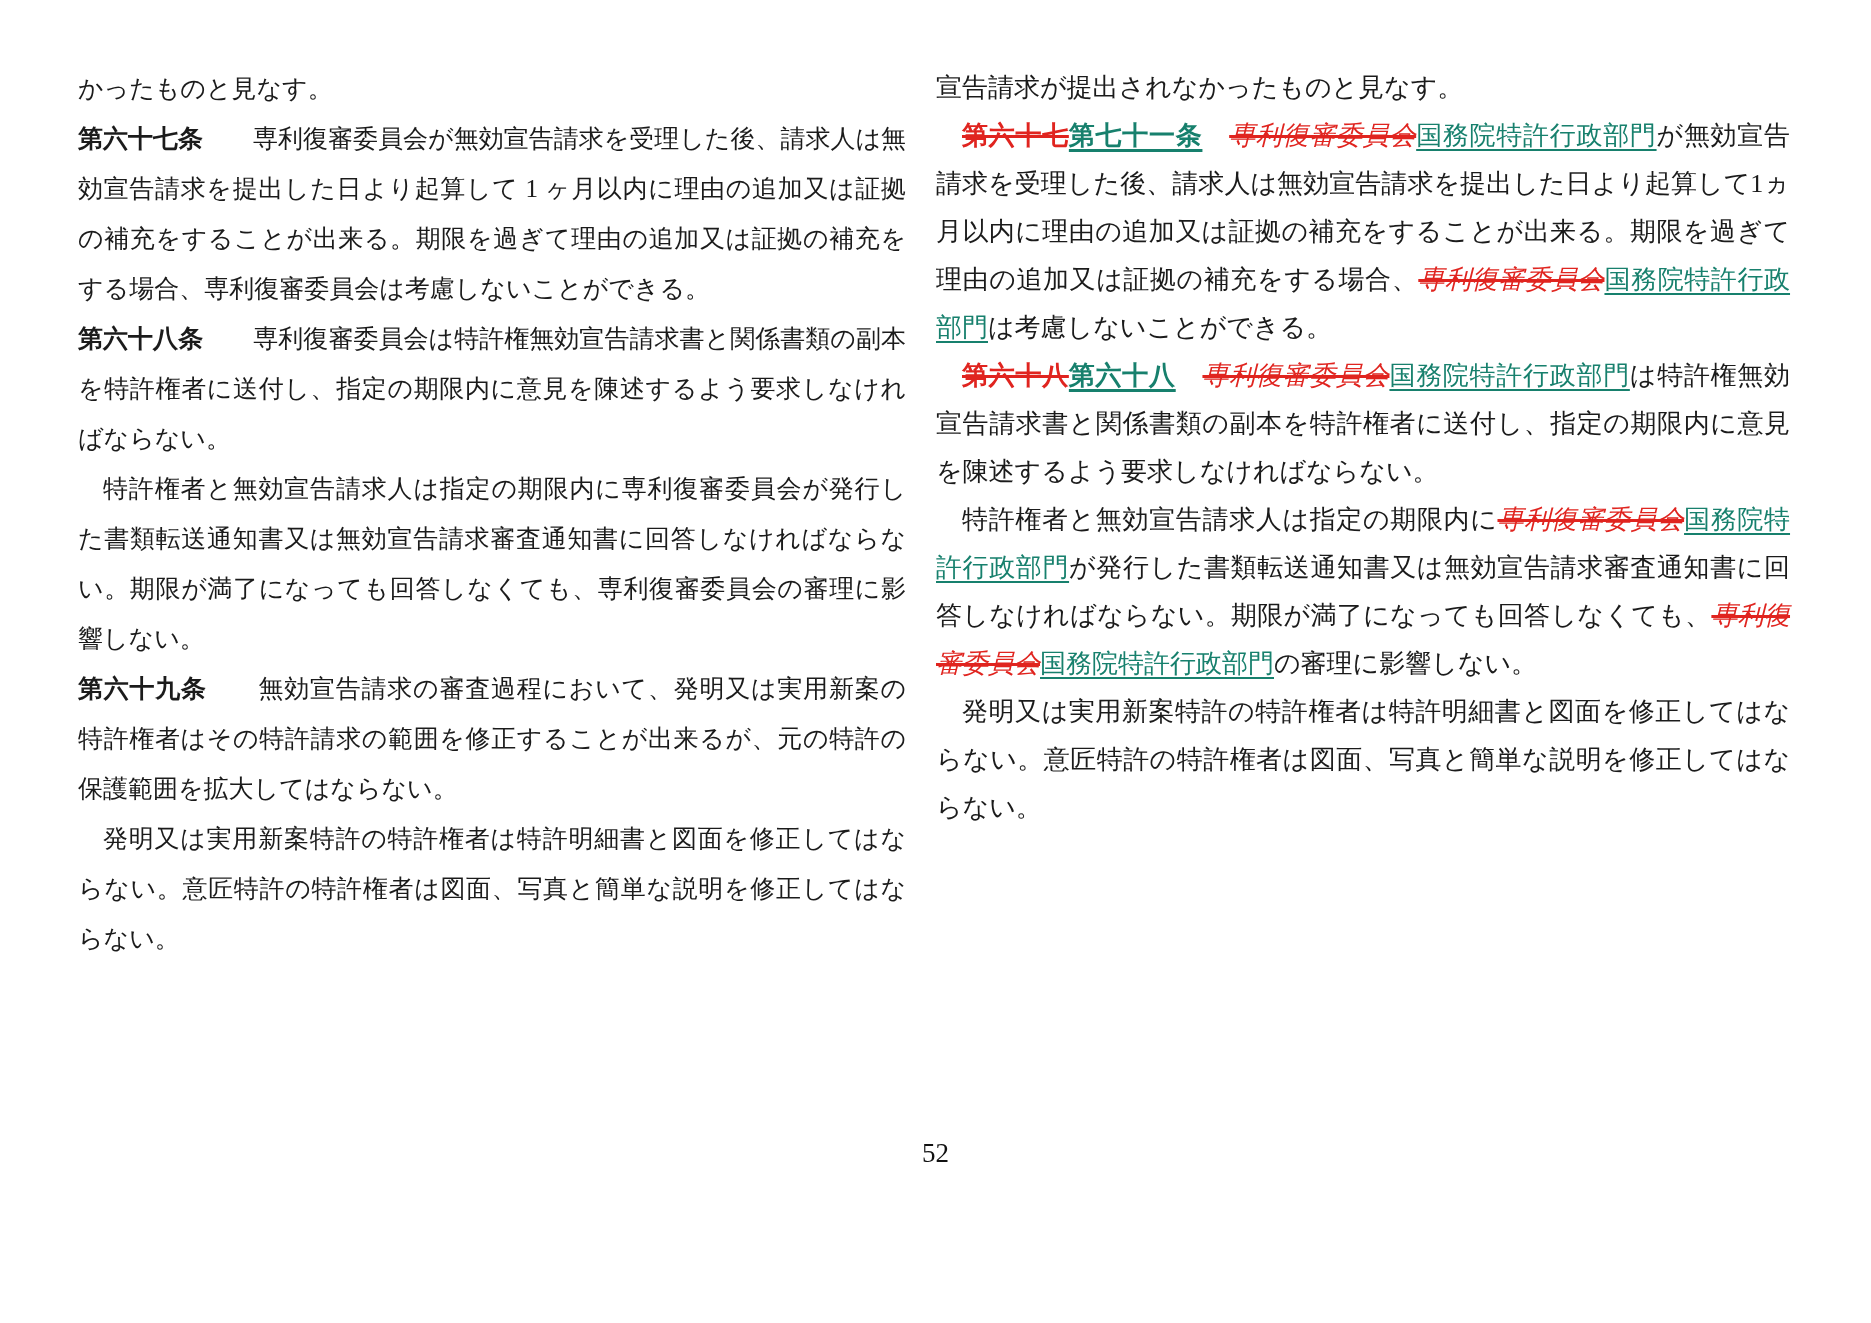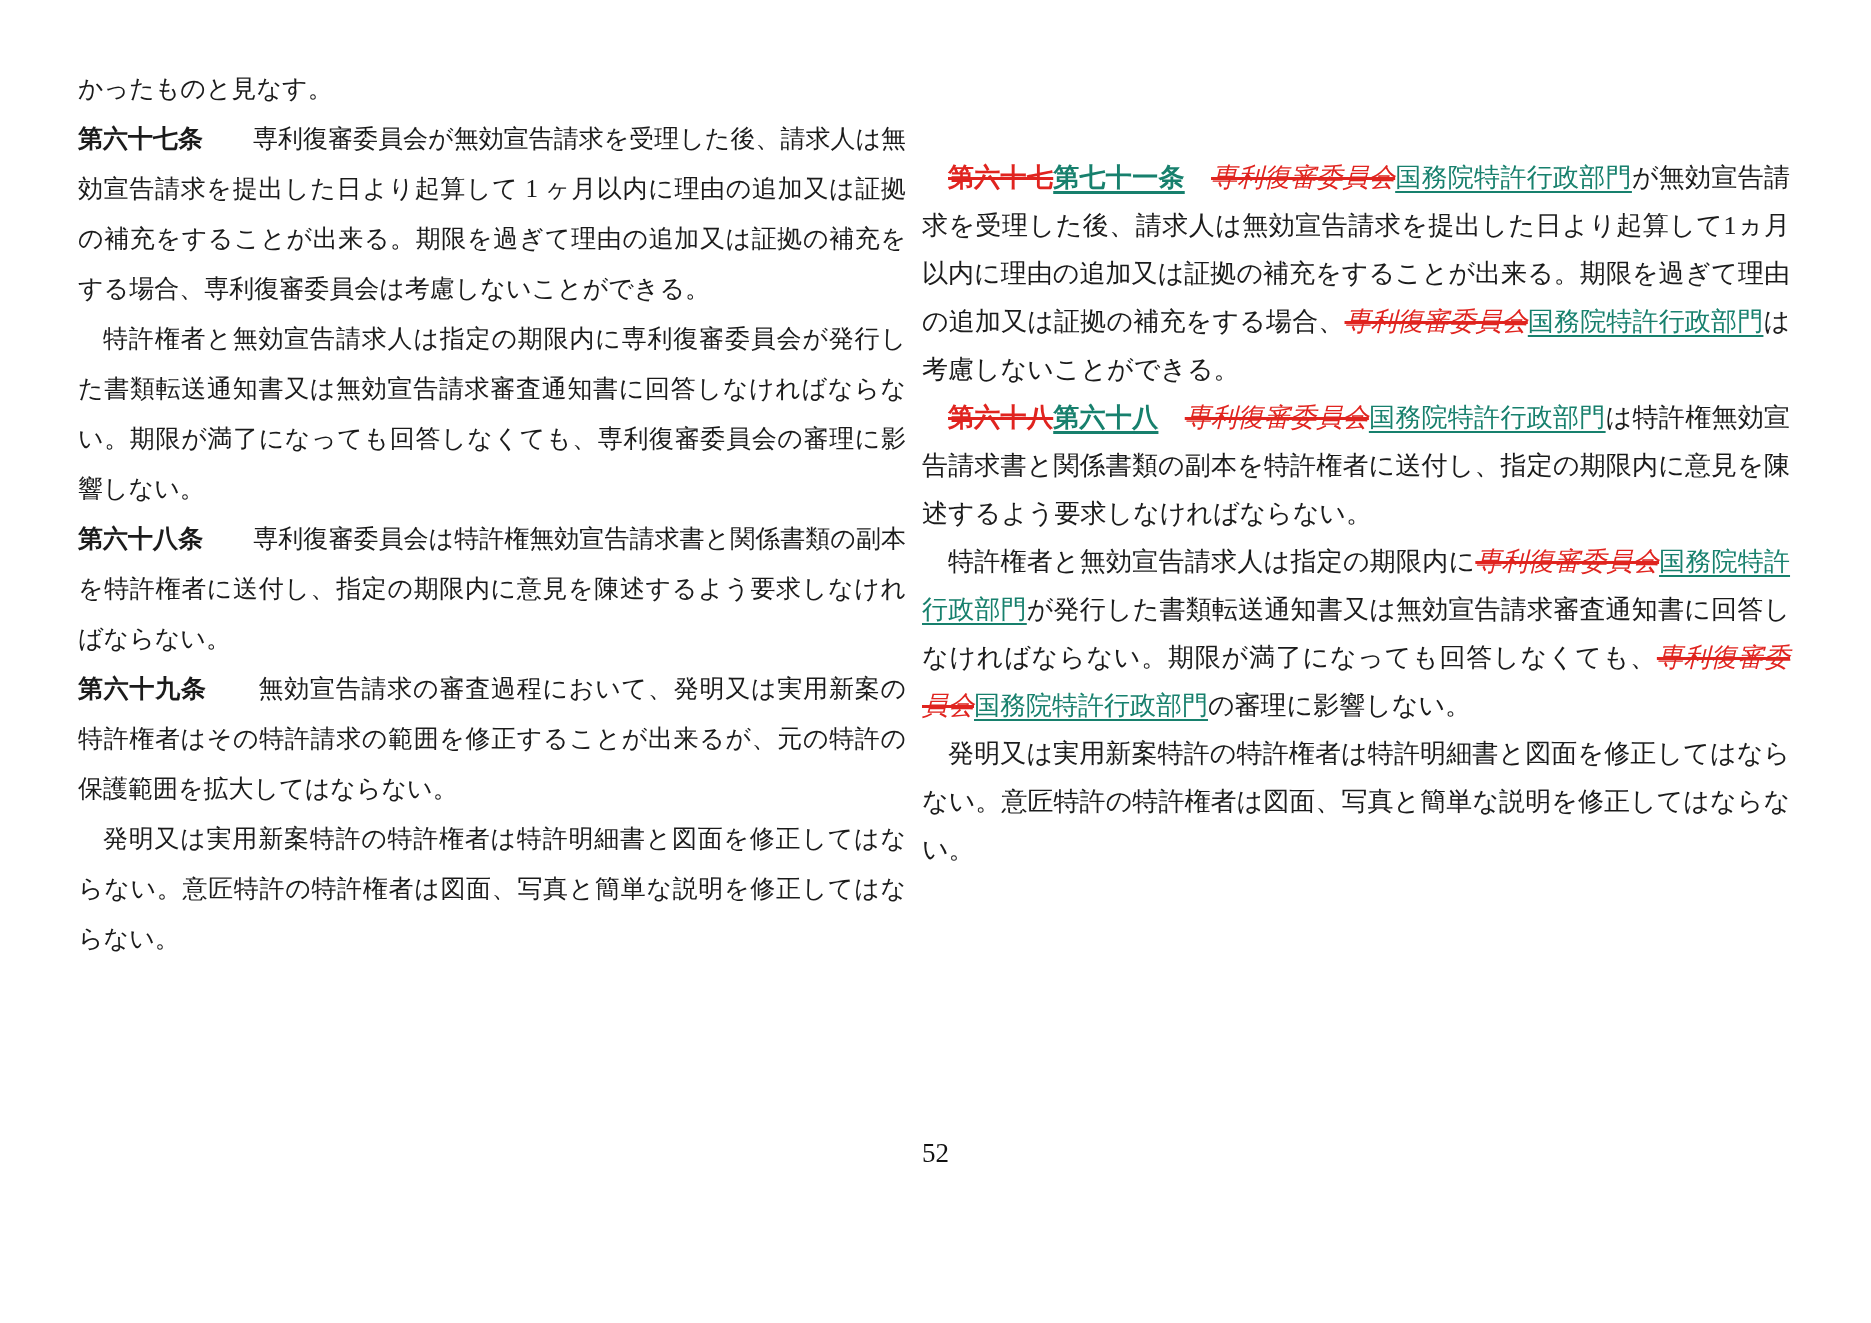--- a/index.html
+++ b/index.html
@@ -16,23 +16,22 @@
     overflow: hidden;
   }
   .page {
     position: relative;
     width: 100%;
     height: 100%;
   }
   .columns {
     display: flex;
     padding: 64px 81px 0 78px;
-    gap: 16px;
+    gap: 30px;
     box-sizing: border-box;
-    align-items: center;
   }
   .col {
     text-align: justify;
   }
   .col-left {
     width: 828px;
     flex: 0 0 828px;
     font-size: 25px;
     line-height: 50px;
   }
@@ -89,26 +88,27 @@
   }
 </style>
 </head>
 <body>
 
 <div class="page">
   <div class="columns">
     <div class="col col-left">
         <p class="block"><span class="run-n">かったものと見なす。</span></p>
         <p class="block gap-xl"><span class="run-h">第六十七条</span><span class="run-n">　　</span><span class="run-n">専利復審委員会が無効宣告請求を受理した後、請求人は無効宣告請求を提出した日より起算して 1 ヶ月以内に理由の追加又は証拠の補充をすることが出来る。期限を過ぎて理由の追加又は証拠の補充をする場合、専利復審委員会は考慮しないことができる。</span></p>
+        <p class="block gap-md"><span class="run-h">第六十八条</span><span class="run-n">　　</span><span class="run-n">専利復審委員会は特許権無効宣告請求書と関係書類の副本を特許権者に送付し、指定の期限内に意見を陳述するよう要求しなければならない。</span></p>
         <p class="block indent"><span class="run-n">特許権者と無効宣告請求人は指定の期限内に専利復審委員会が発行した書類転送通知書又は無効宣告請求審査通知書に回答しなければならない。期限が満了になっても回答しなくても、専利復審委員会の審理に影響しない。</span></p>
-        <p class="block gap-md"><span class="run-h">第六十八条</span><span class="run-n">　　</span><span class="run-n">専利復審委員会は特許権無効宣告請求書と関係書類の副本を特許権者に送付し、指定の期限内に意見を陳述するよう要求しなければならない。</span></p>
         <p class="block gap-lg"><span class="run-h">第六十九条</span><span class="run-n">　　</span><span class="run-n">無効宣告請求の審査過程において、発明又は実用新案の特許権者はその特許請求の範囲を修正することが出来るが、元の特許の保護範囲を拡大してはならない。</span></p>
         <p class="block gap-md indent"><span class="run-n">発明又は実用新案特許の特許権者は特許明細書と図面を修正してはならない。意匠特許の特許権者は図面、写真と簡単な説明を修正してはならない。</span></p>
       </div>
     <div class="col col-right">
+        <p class="block"><span class="run-n">宣告請求が提出されなかったものと見なす。</span></p>
         <p class="block gap-lg indent"><span class="run-hd">第六十七</span><span class="run-hi">第七十一条</span><span class="run-n">　</span><span class="run-d">専利復審委員会</span><span class="run-i">国務院特許行政部門</span><span class="run-n">が無効宣告請求を受理した後、請求人は無効宣告請求を提出した日より起算して1ヵ月以内に理由の追加又は証拠の補充をすることが出来る。期限を過ぎて理由の追加又は証拠の補充をする場合、</span><span class="run-d">専利復審委員会</span><span class="run-i">国務院特許行政部門</span><span class="run-n">は考慮しないことができる。</span></p>
         <p class="block gap-sm indent"><span class="run-hd">第六十八</span><span class="run-hi">第六十八</span><span class="run-n">　</span><span class="run-d">専利復審委員会</span><span class="run-i">国務院特許行政部門</span><span class="run-n">は特許権無効宣告請求書と関係書類の副本を特許権者に送付し、指定の期限内に意見を陳述するよう要求しなければならない。</span></p>
         <p class="block indent"><span class="run-n">特許権者と無効宣告請求人は指定の期限内に</span><span class="run-d">専利復審委員会</span><span class="run-i">国務院特許行政部門</span><span class="run-n">が発行した書類転送通知書又は無効宣告請求審査通知書に回答しなければならない。期限が満了になっても回答しなくても、</span><span class="run-d">専利復審委員会</span><span class="run-i">国務院特許行政部門</span><span class="run-n">の審理に影響しない。</span></p>
         <p class="block indent"><span class="run-n">発明又は実用新案特許の特許権者は特許明細書と図面を修正してはならない。意匠特許の特許権者は図面、写真と簡単な説明を修正してはならない。</span></p>
       </div>
   </div>
   <div class="page-number">52</div>
 </div>
 
 </body></html>

